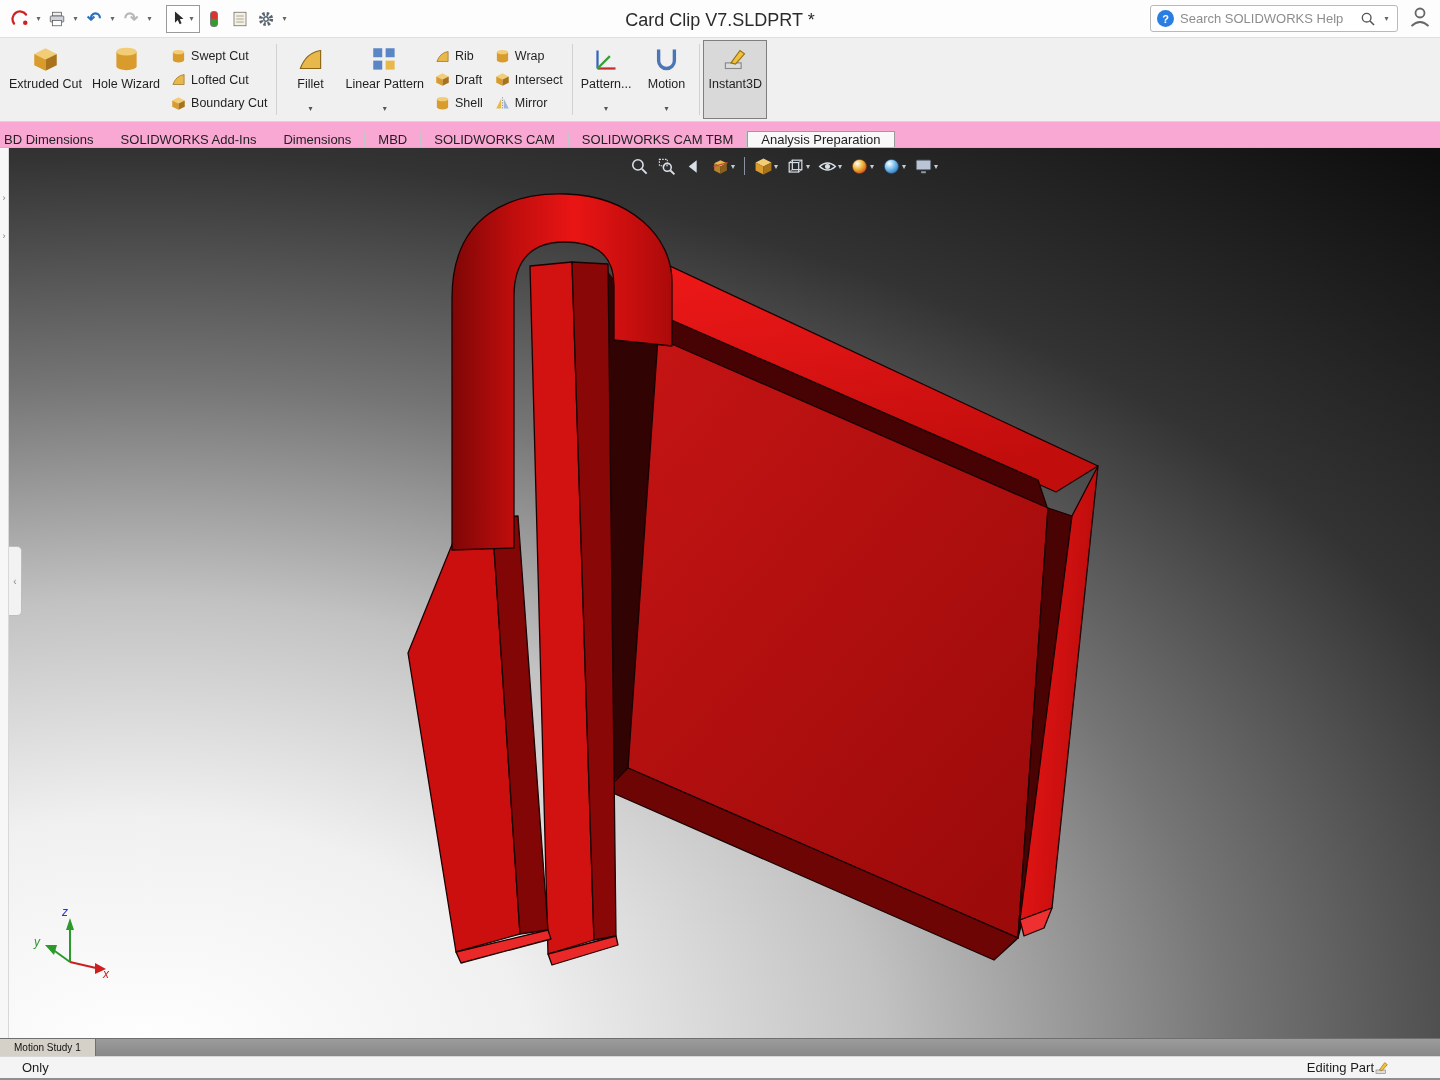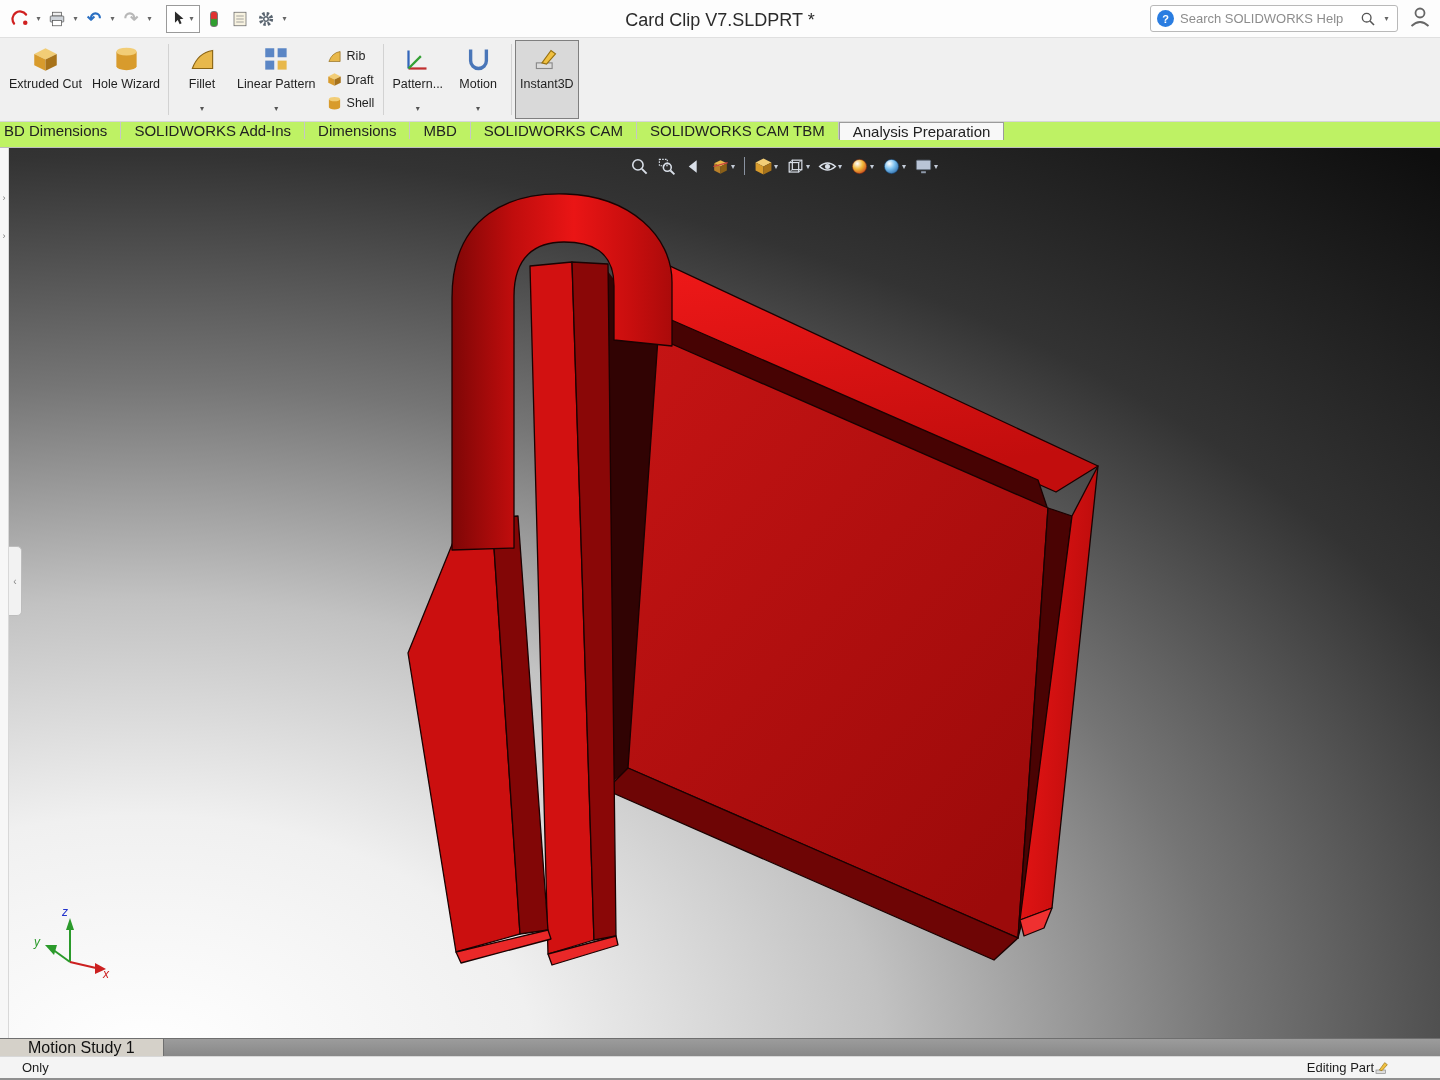--- a/index.html
+++ b/index.html
@@ -29,39 +29,39 @@
   .rbtn{display:flex;flex-direction:column;align-items:center;padding:5px 4px 2px;min-width:60px;color:#1f1f1f;font-size:12.5px;line-height:1.45;text-align:right;border:1px solid transparent}
   .ric{width:27px;height:27px;margin-bottom:2px;flex:0 0 auto}
   .rcaret{font-size:8px;color:#555;margin-top:auto;padding-bottom:1px}
   .rstack{display:flex;flex-direction:column;justify-content:space-between;padding:6px 6px}
   .rsmall{display:flex;align-items:center;gap:5px;font-size:12.5px;color:#1f1f1f;height:20px;white-space:nowrap}
   .ric-s{width:15px;height:15px;flex:0 0 auto}
   .rsep{width:1px;background:#d2d2d2;margin:4px 3px}
   .rbtn.pressed{background:#d9d9d9;border:1px solid #7f7f7f}
 
   
-  .tabbar{height:26px;background:#bef264;display:flex;align-items:flex-start;border-bottom:1px solid #bdbdbd;font-size:15px;color:#222}
+  .tabbar{height:26px;background:#f9a8d4;display:flex;align-items:flex-end;border-bottom:1px solid #bdbdbd;font-size:13px;color:#222}
   .tab{display:flex;align-items:center;padding:0 13px;border-right:1px solid #c6c6c6;white-space:nowrap}
   .tab.first{margin-left:-9px}
   .tab.active{background:#f8f8f8;border:1px solid #9b9b9b;border-bottom:none}
 
   
   .viewport{position:relative;height:890px;background:#555}
   .scene{position:absolute;inset:0;display:block}
   .left-strip{position:absolute;left:0;top:0;width:9px;height:100%;background:#f7f7f7;border-right:1px solid #d8d8d8;display:flex;flex-direction:column;align-items:center;padding-top:45px;gap:28px;font-size:9px;color:#777}
   .panel-expander{position:absolute;left:9px;top:398px;width:13px;height:70px;background:#f2f2f2;border:1px solid #bdbdbd;border-left:none;border-radius:0 5px 5px 0;display:flex;align-items:center;justify-content:center;font-size:10px;color:#888}
   .hud{position:absolute;top:6px;left:628px;display:flex;align-items:center;gap:4px;color:#d9dfe8}
   .hudbtn{display:flex;align-items:center;height:24px;padding:0 2px;gap:1px}
   .hudbtn svg{width:19px;height:19px}
   .hcaret{font-size:8px;color:#c4ccd8;font-style:normal}
   .hudsep{width:1px;height:18px;background:#8a93a1;margin:0 3px}
 
   
   .motionbar{height:18px;background:linear-gradient(#9c9c9c,#888);display:flex;align-items:stretch;border-top:1px solid #6f6f6f}
-  .motiontab{background:#d5d1c9;color:#111;font-size:16px;display:flex;align-items:center;padding:0 28px;border-right:1px solid #6f6f6f}
+  .motiontab{background:#d5d1c9;color:#111;font-size:10px;display:flex;align-items:center;padding:0 14px;border-right:1px solid #6f6f6f}
   .statusbar{height:22px;background:#f4f4f4;display:flex;align-items:center;font-size:13px;color:#1c1c1c;padding:0 22px;border-top:1px solid #d8d8d8}
   .status-right{margin-left:auto;display:flex;align-items:center;gap:0;margin-right:28px}
   .status-right svg{width:16px;height:16px}
   .bottomedge{height:2px;background:#8f8f8f}
 </style>
 </head>
 <body>
 
 <svg width="0" height="0" style="position:absolute" aria-hidden="true">
   <defs>
@@ -241,20 +241,40 @@
       </svg>
     <div>Extruded Cut</div>
   </div>
   <div class="rbtn">
     <svg class="ric" viewBox="0 0 24 24">
         <use href="#cyl"></use>
       </svg>
     <div>Hole Wizard</div>
   </div>
 
+  <div class="rstack">
+    <div class="rsmall">
+      <svg class="ric-s" viewBox="0 0 24 24">
+          <use href="#cyl"></use>
+        </svg>
+      <span>Swept Cut</span>
+    </div>
+    <div class="rsmall">
+      <svg class="ric-s" viewBox="0 0 24 24">
+          <use href="#wedge"></use>
+        </svg>
+      <span>Lofted Cut</span>
+    </div>
+    <div class="rsmall">
+      <svg class="ric-s" viewBox="0 0 24 24">
+          <use href="#cube"></use>
+        </svg>
+      <span>Boundary Cut</span>
+    </div>
+  </div>
 
   <div class="rsep"></div>
 
   <div class="rbtn">
     <svg class="ric" viewBox="0 0 24 24">
         <use href="#wedge"></use>
       </svg>
     <div>Fillet</div>
     <span class="rcaret">▾</span>
   </div>
@@ -280,20 +300,40 @@
       <span>Draft</span>
     </div>
     <div class="rsmall">
       <svg class="ric-s" viewBox="0 0 24 24">
           <use href="#cyl"></use>
         </svg>
       <span>Shell</span>
     </div>
   </div>
 
+  <div class="rstack">
+    <div class="rsmall">
+      <svg class="ric-s" viewBox="0 0 24 24">
+          <use href="#cyl"></use>
+        </svg>
+      <span>Wrap</span>
+    </div>
+    <div class="rsmall">
+      <svg class="ric-s" viewBox="0 0 24 24">
+          <use href="#cube"></use>
+        </svg>
+      <span>Intersect</span>
+    </div>
+    <div class="rsmall">
+      <svg class="ric-s" viewBox="0 0 24 24">
+          <use href="#mirror2"></use>
+        </svg>
+      <span>Mirror</span>
+    </div>
+  </div>
 
   <div class="rsep"></div>
 
   <div class="rbtn">
     <svg class="ric" viewBox="0 0 24 24">
         <use href="#axes3"></use>
       </svg>
     <div>Pattern...</div>
     <span class="rcaret">▾</span>
   </div>

